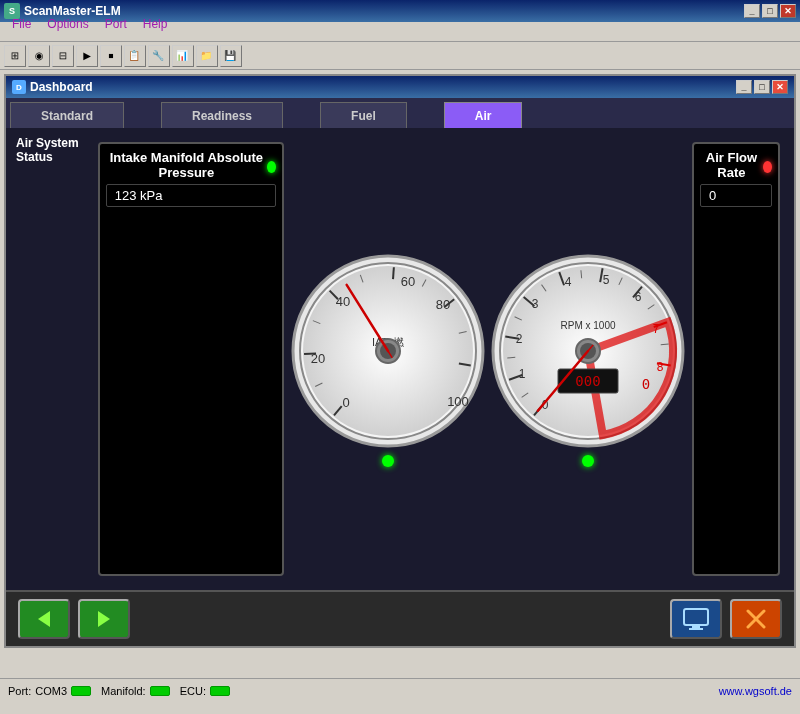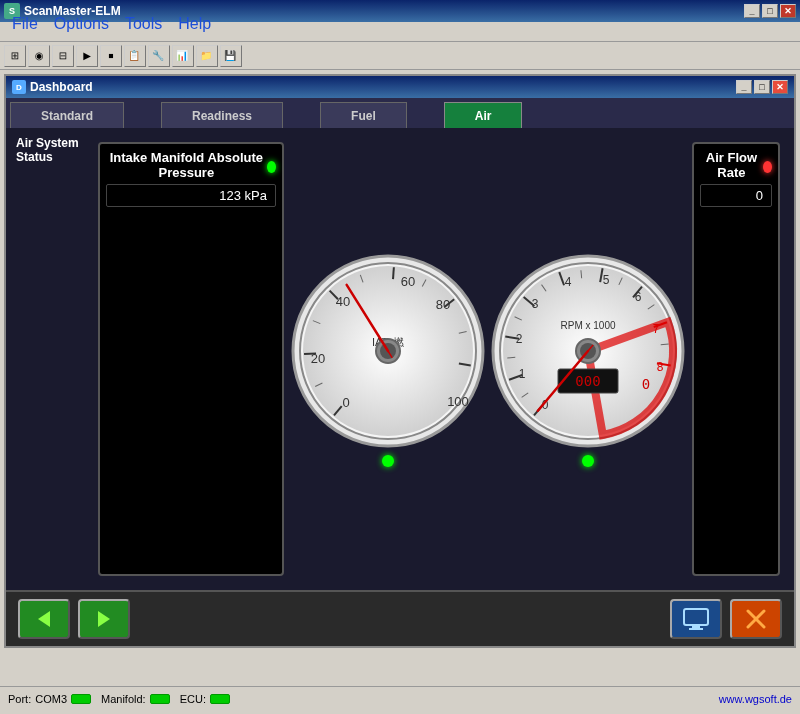--- a/index.html
+++ b/index.html
@@ -61,22 +61,22 @@
     .menubar {
       background: #d4d0c8;
       height: 20px;
       display: flex;
       align-items: center;
       padding: 0 4px;
       border-bottom: 1px solid #999;
     }
     .menu-item {
       padding: 0 8px;
-      font-size: 16px;
-      color: #1d4ed8;
+      font-size: 12px;
+      color: #a21caf;
       cursor: pointer;
       height: 36px;
       line-height: 20px;
     }
 
     
     .toolbar {
       background: #d4d0c8;
       height: 28px;
       display: flex;
@@ -166,21 +166,21 @@
       color: #ccc;
       background: #3a3a5a;
       border: 1px solid #666;
       border-bottom: none;
       margin-right: 2px;
       height: 26px;
       display: flex;
       align-items: center;
     }
     .tab.active {
-      background: #15803d;
+      background: #8b5cf6;
       color: white;
       border-color: #888;
     }
     .section-header {
       color: white;
       font-size: 12px;
       font-weight: bold;
       margin-bottom: 8px;
       padding: 2px 0;
     }
@@ -202,21 +202,21 @@
     }
     .gauge-bar-value-container {
       background: #000;
       border: 1px solid #444;
       border-radius: 2px;
       padding: 3px 8px;
     }
     .gauge-bar-value {
       color: white;
       font-size: 13px;
-      text-align: right;
+      text-align: left;
       display: block;
     }
 
     
     .gauges-section {
       display: flex;
       justify-content: space-around;
       align-items: center;
       margin: 10px 0;
     }
@@ -285,21 +285,21 @@
       border-radius: 4px;
     }
     .action-btn.monitor { background: #1a4a8a; }
     .action-btn.exit { background: #cc4400; }
 
     
     .status-bar {
       background: #d4d0c8;
       height: 24px;
       position: absolute;
-      bottom: 4px;
+      bottom: 12px;
       left: 0;
       right: 0;
       display: flex;
       align-items: center;
       padding: 0 8px;
       border-top: 1px solid #999;
       justify-content: space-between;
       font-size: 11px;
     }
     .status-left {
@@ -341,21 +341,21 @@
   <div class="outer-win-controls">
     <div class="outer-win-btn">_</div>
     <div class="outer-win-btn">□</div>
     <div class="outer-win-btn close-btn">✕</div>
   </div>
 </div>
 
 <div class="menubar">
   <div class="menu-item">File</div>
   <div class="menu-item">Options</div>
-  <div class="menu-item">Tools</div>
+  <div class="menu-item">Port</div>
   <div class="menu-item">Help</div>
 </div>
 
 <div class="toolbar">
   <div class="toolbar-btn">⊞</div>
   <div class="toolbar-btn">◉</div>
   <div class="toolbar-btn">⊟</div>
   <div class="toolbar-btn">▶</div>
   <div class="toolbar-btn">⏹</div>
   <div class="toolbar-btn">📋</div>

